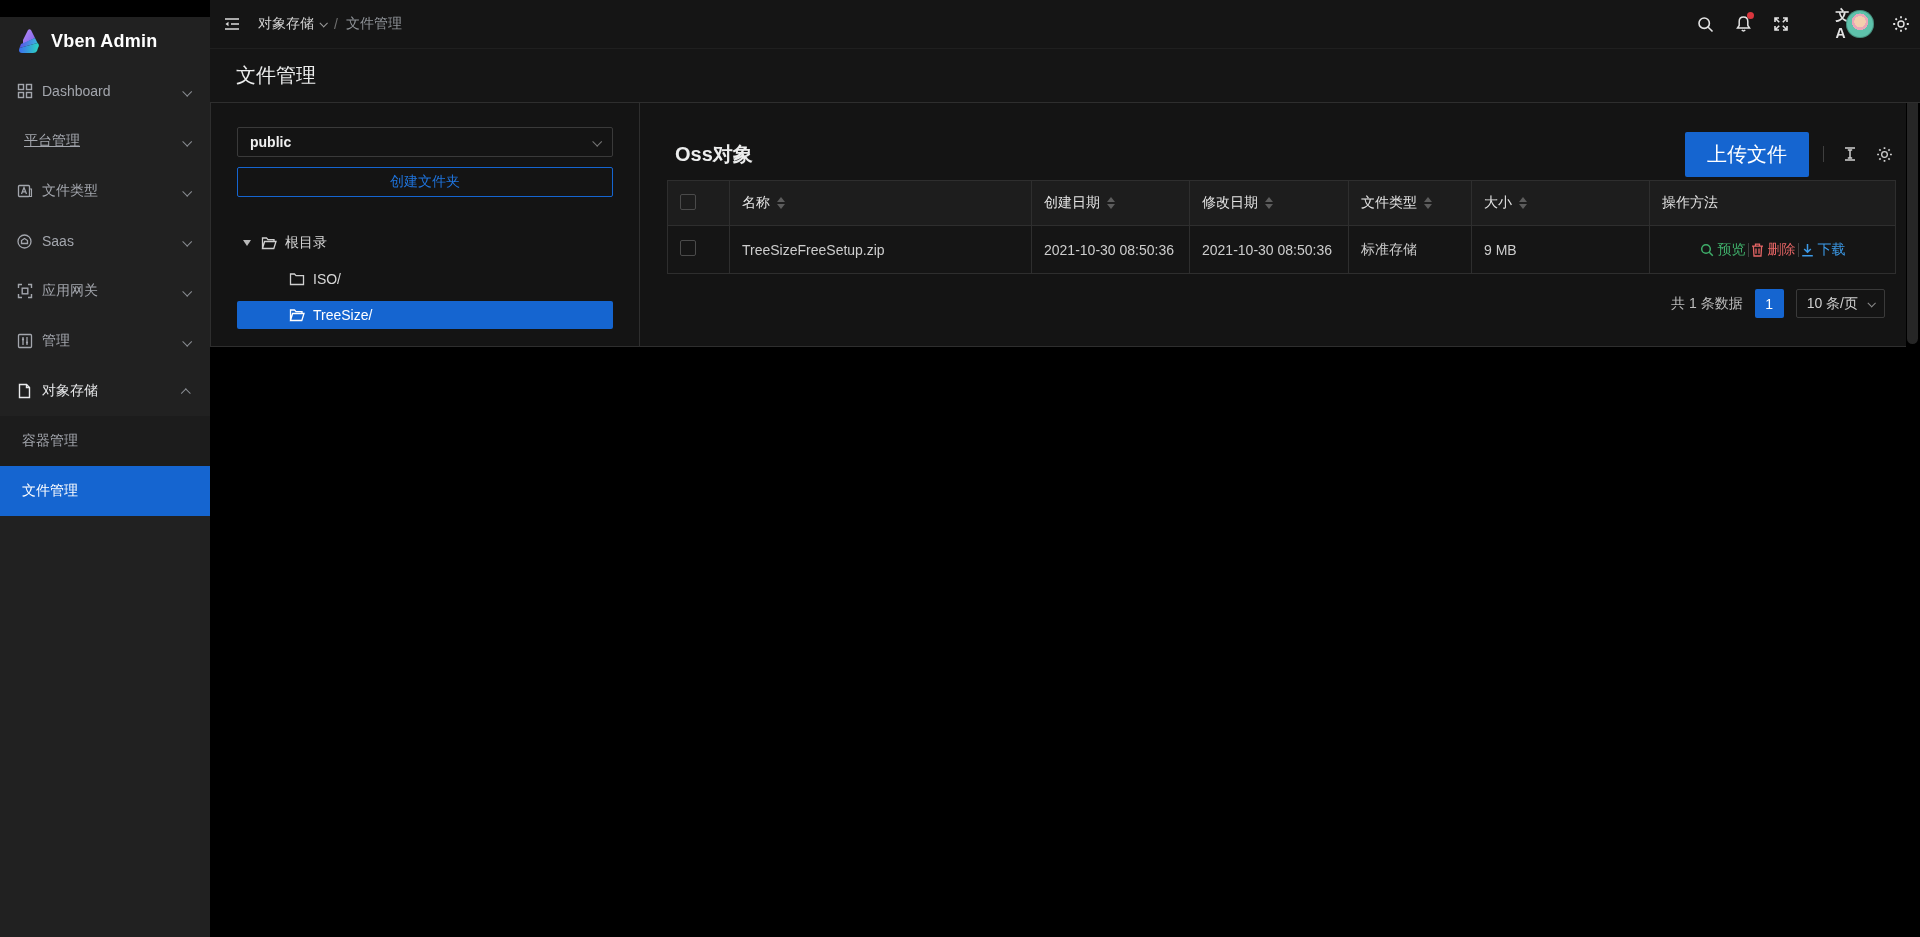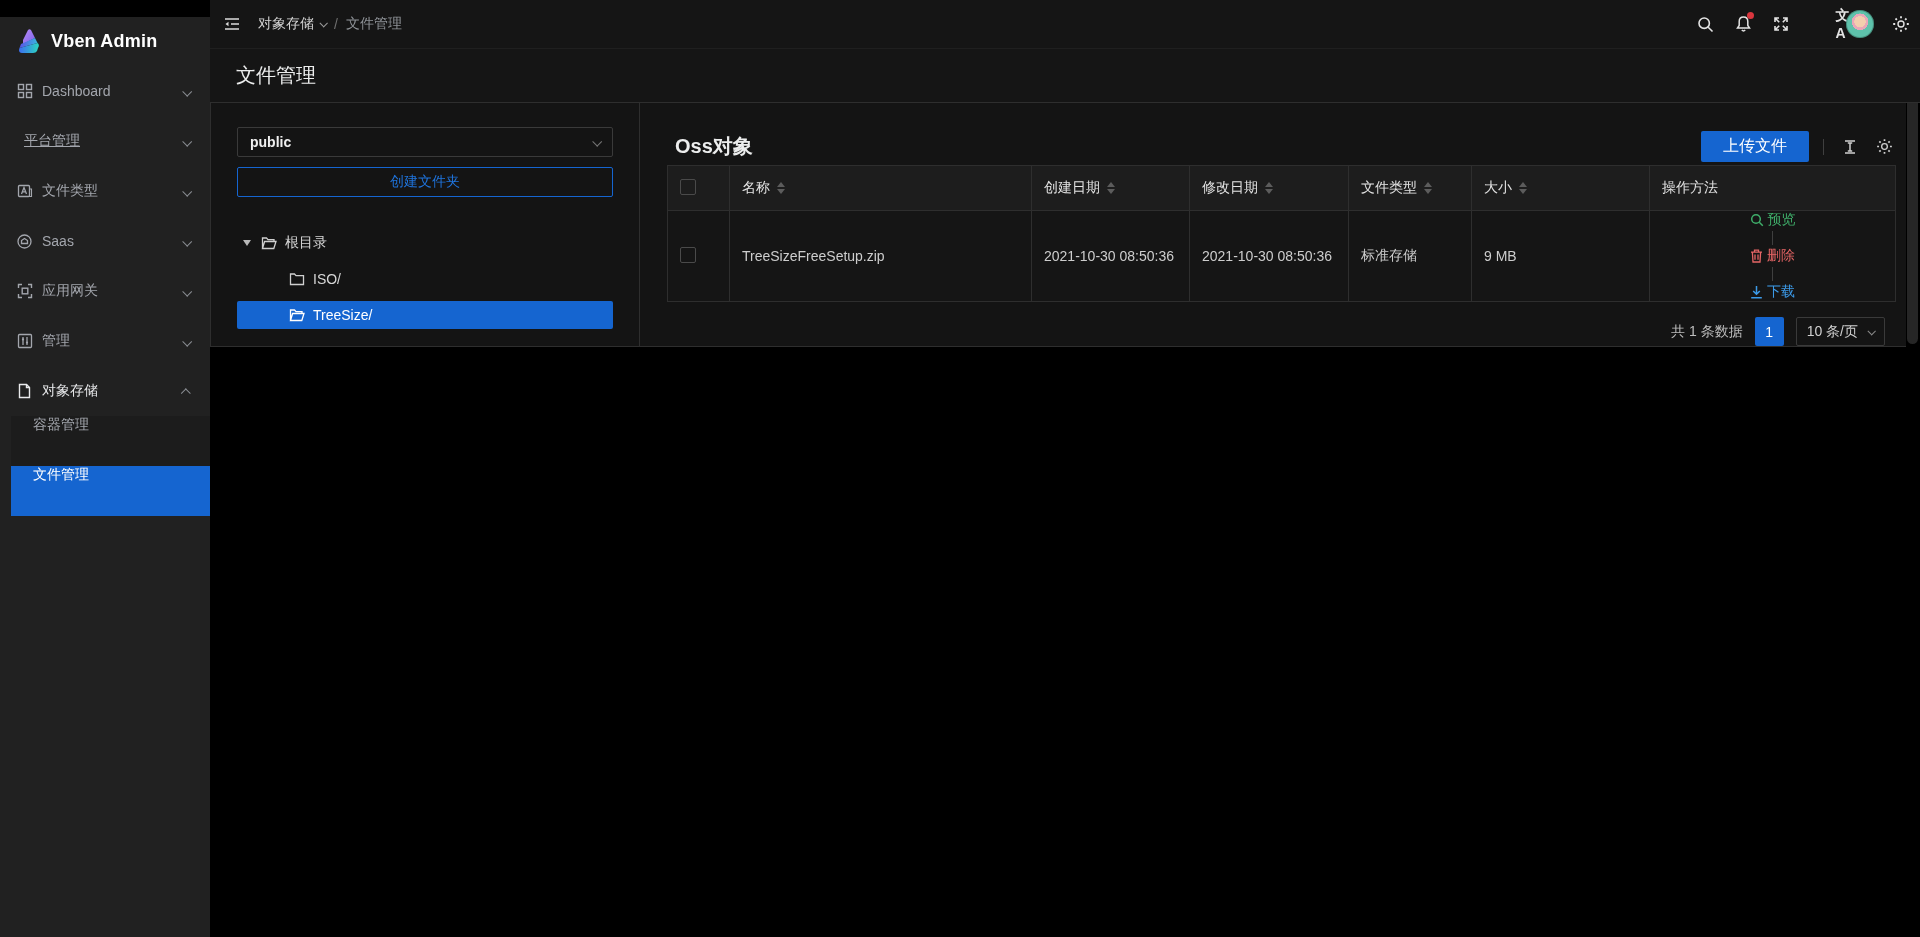--- a/index.html
+++ b/index.html
@@ -27,21 +27,21 @@
   .logo-row{height:49px;display:flex;align-items:center;padding-left:13px;gap:8px;}
   .logo-mark{width:30px;height:30px;flex:0 0 auto;}
   .app-title{font-size:18px;font-weight:bold;color:#fff;letter-spacing:.2px;}
   .menu{display:flex;flex-direction:column;}
   .menu-item{height:50px;display:flex;align-items:center;padding:0 20px 0 16px;color:#a3a6ad;cursor:pointer;}
   .menu-item .mi-icon{width:17px;height:17px;margin-right:9px;display:flex;align-items:center;justify-content:center;color:#a3a6ad;}
   .menu-item.no-icon{padding-left:24px;text-decoration:underline;}
   .menu-item .chev{margin-left:auto;}
   .menu-item.active-parent{color:#e9eaec;}
   .menu-item.active-parent .mi-icon{color:#e9eaec;}
-  .submenu-item{height:50px;display:flex;align-items:flex-start;padding-left:22px;background:var(--submenu-bg);color:#a3a6ad;cursor:pointer;margin-left:11px;}
+  .submenu-item{height:50px;display:flex;align-items:center;padding-left:22px;background:var(--submenu-bg);color:#a3a6ad;cursor:pointer;}
   .submenu-item.selected{background:var(--primary);color:#fff;}
 
   .chev-down,.chev-up{width:7px;height:7px;border-right:1.6px solid #8a8d93;border-bottom:1.6px solid #8a8d93;display:inline-block;}
   .chev-down{transform:rotate(45deg) translateY(-1px);}
   .chev-up{transform:rotate(-135deg) translateY(-1px);}
 
   
   .topbar{position:absolute;left:210px;top:0;right:0;height:49px;background:var(--topbar-bg);display:flex;align-items:center;border-bottom:1px solid #1f1f1f;z-index:2;}
   .fold-btn{width:44px;height:49px;display:flex;align-items:center;justify-content:center;color:#dcdcdc;cursor:pointer;}
   .breadcrumb{display:flex;align-items:center;gap:8px;margin-left:4px;}
@@ -78,40 +78,40 @@
   .tree-caret{width:0;height:0;border-left:4.5px solid transparent;border-right:4.5px solid transparent;border-top:6px solid #b9b9b9;margin-right:2px;}
   .tree-child{padding-left:52px;}
   .tree-row.selected{background:var(--primary);color:#fff;}
   .tree-row.selected .folder-svg{color:#fff;}
   .folder-svg{color:#cfcfcf;}
 
   
   .oss-head{height:48px;margin-top:27px;display:flex;align-items:center;}
   .oss-title{font-size:20px;font-weight:bold;color:#eceded;margin-left:8px;}
   .oss-tools{margin-left:auto;display:flex;align-items:center;gap:10px;}
-  .upload-btn{height:31px;padding:0 22px;background:var(--primary);color:#fff;border:none;border-radius:2px;font-size:16px;cursor:pointer;}
+  .upload-btn{height:45px;padding:0 22px;background:var(--primary);color:#fff;border:none;border-radius:2px;font-size:20px;cursor:pointer;}
   .tool-sep{width:1px;height:16px;background:#3f3f3f;margin:0 4px;}
   .tool-icon{color:#cfcfcf;display:flex;align-items:center;justify-content:center;width:24px;height:24px;cursor:pointer;}
 
   table.oss{border-collapse:collapse;table-layout:fixed;width:1228px;margin-top:2px;}
   table.oss col.c-check{width:62px;} table.oss col.c-name{width:302px;}
   table.oss col.c-created{width:158px;} table.oss col.c-modified{width:159px;}
   table.oss col.c-type{width:123px;} table.oss col.c-size{width:178px;}
   table.oss col.c-ops{width:246px;}
   table.oss th,table.oss td{border:1px solid var(--border);padding:0 12px;font-weight:normal;text-align:left;overflow:hidden;white-space:nowrap;}
   table.oss th{height:45px;background:var(--thead-bg);color:#e3e3e3;}
   table.oss td{height:48px;background:#151515;color:#cdcdcd;}
   .th-inner{display:flex;align-items:center;gap:7px;}
   .th-center{justify-content:flex-start;}
   .sorter{display:flex;flex-direction:column;gap:2px;cursor:pointer;}
   .caret-u{width:0;height:0;border-left:4px solid transparent;border-right:4px solid transparent;border-bottom:5px solid #5c5c5c;}
   .caret-d{width:0;height:0;border-left:4px solid transparent;border-right:4px solid transparent;border-top:5px solid #5c5c5c;}
   .checkbox{width:16px;height:16px;border:1px solid #4a4a4a;border-radius:2px;background:transparent;display:inline-block;cursor:pointer;}
   .cell-center{text-align:center;}
-  .ops{display:flex;align-items:center;justify-content:center;gap:2px;flex-direction:column;}
+  .ops{display:flex;align-items:center;justify-content:center;gap:2px;}
   .op{display:flex;align-items:center;gap:4px;cursor:pointer;font-size:14px;}
   .op.preview{color:var(--success);}
   .op.delete{color:var(--error);}
   .op.download{color:var(--link);}
   .op-sep{width:1px;height:14px;background:#3f3f3f;}
 
   .pager{margin-top:15px;display:flex;align-items:center;justify-content:flex-end;gap:12px;padding-right:11px;color:#bdbdbd;}
   .page-active{min-width:29px;height:29px;background:var(--primary);color:#fff;border-radius:2px;display:flex;align-items:center;justify-content:center;font-weight:500;cursor:pointer;}
   .size-select{height:29px;border:1px solid var(--border-light);border-radius:2px;display:flex;align-items:center;gap:10px;padding:0 10px;color:#d0d0d0;cursor:pointer;}
   .size-select .chev-down{width:6px;height:6px;border-color:#8a8a8a;}

